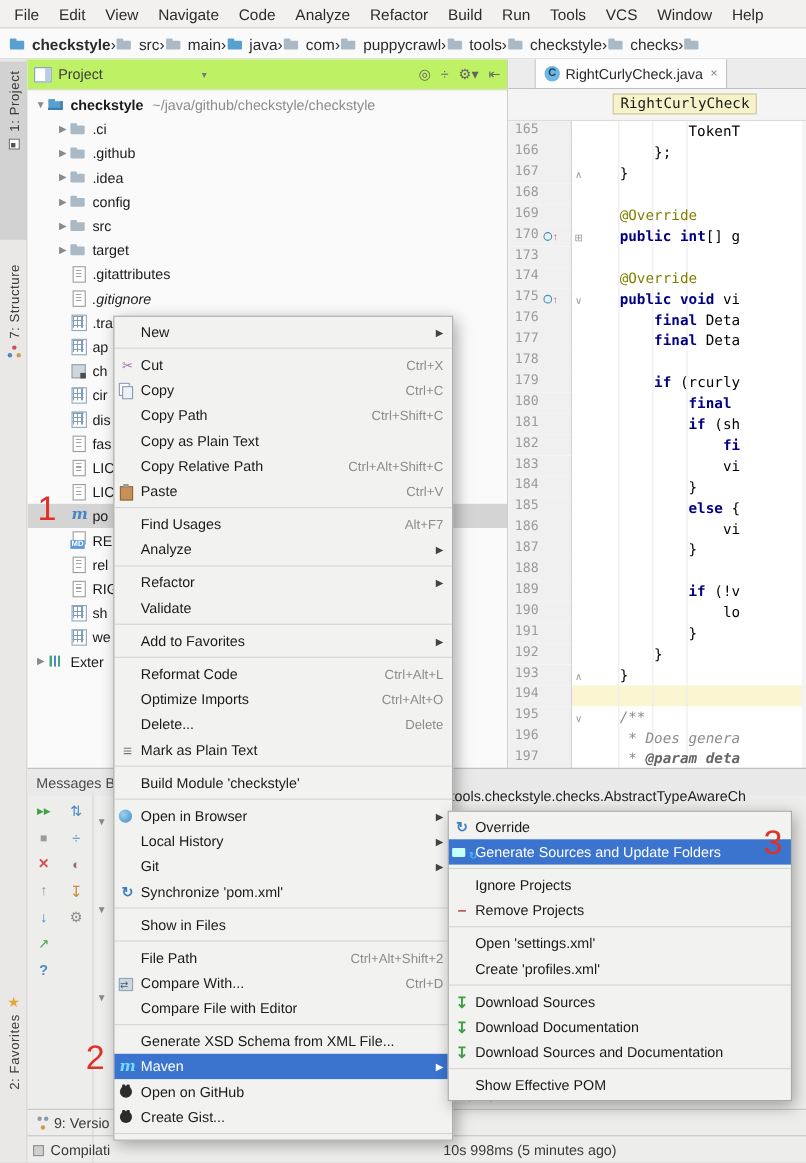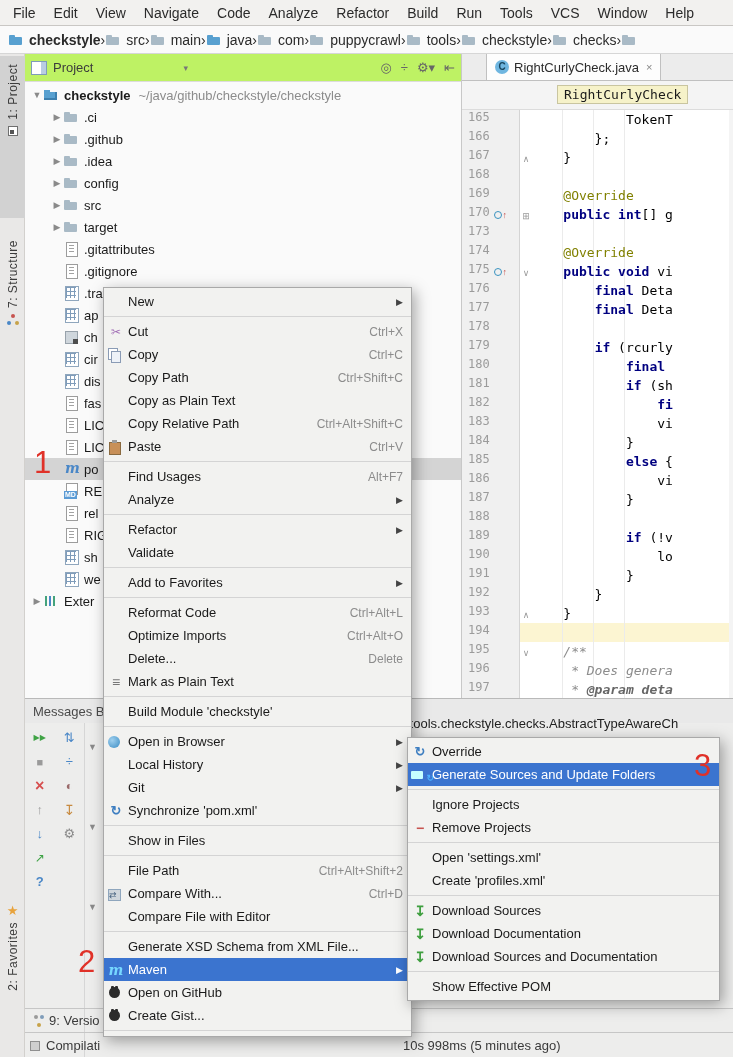--- a/index.html
+++ b/index.html
@@ -281,21 +281,21 @@
         <div class="trow" style="padding-left: 26px;">
           <span class="arrow">▶</span>
           <span class="fi fi-folder"></span>
           <span class="tlabel">target</span>
         </div>
         <div class="trow" style="padding-left: 26px;">
           <span class="arrow"></span>
           <span class="fi fi-file-text"></span>
           <span class="tlabel">.gitattributes</span>
         </div>
-        <div class="trow" style="padding-left: 26px;">
+        <div class="trow" style="padding-left: 26px; font-style: italic;">
           <span class="arrow"></span>
           <span class="fi fi-file-text"></span>
           <span class="tlabel">.gitignore</span>
         </div>
         <div class="trow" style="padding-left: 26px;">
           <span class="arrow"></span>
           <span class="fi fi-file-table"></span>
           <span class="tlabel">.travis.yml</span>
         </div>
         <div class="trow" style="padding-left: 26px;">

